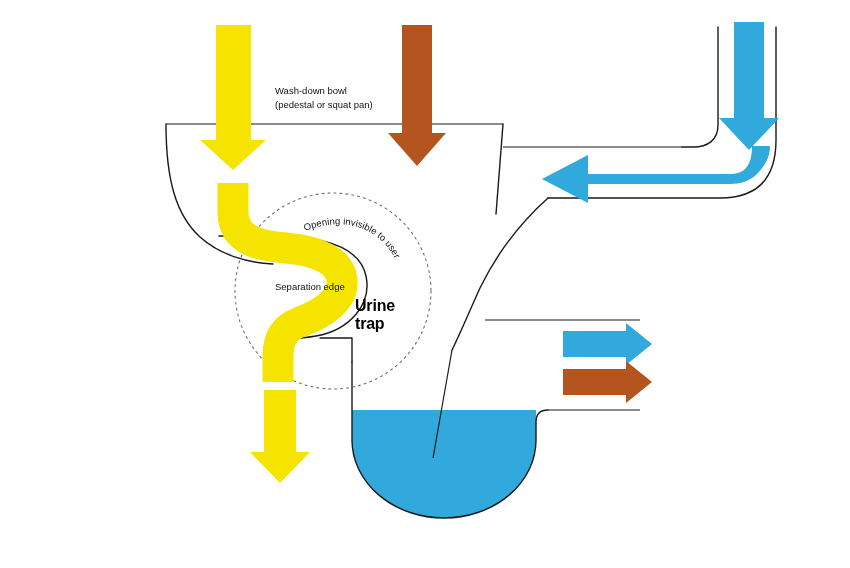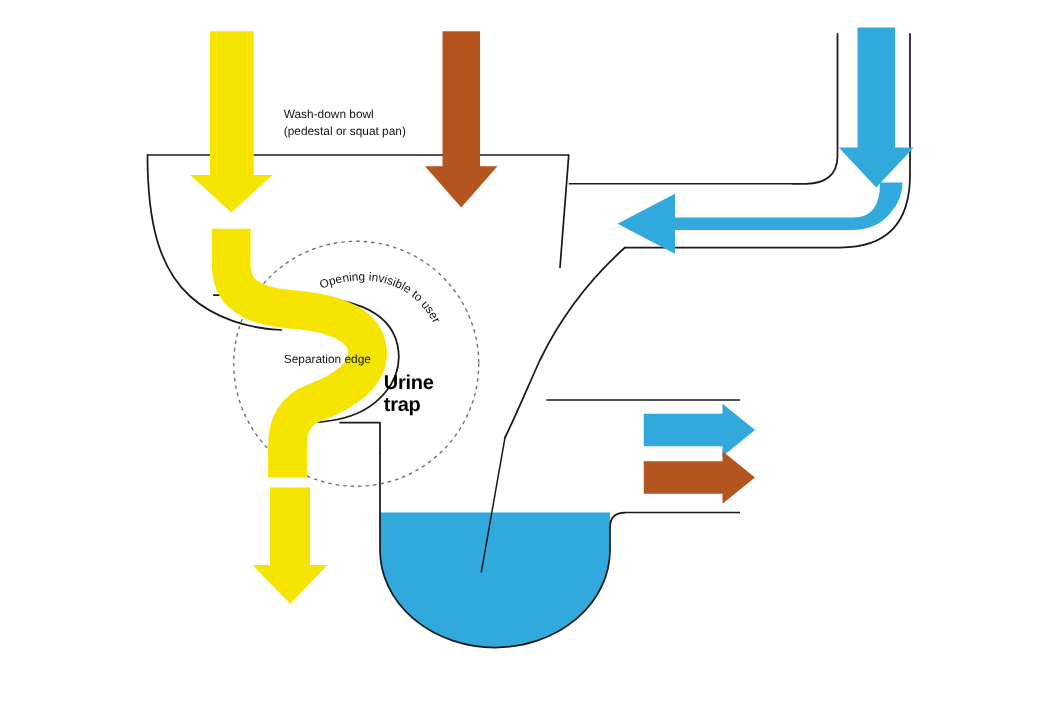--- a/index.html
+++ b/index.html
@@ -13,20 +13,21 @@
     height: 568px;
     font-family: "Liberation Sans", sans-serif;
     overflow: hidden;
     position: relative;
   }
   #stage {
     position: relative;
     width: 717px;
     height: 568px;
     background: #ef4444;
+    margin-left: 48px;
   }
   #diagram {
     display: block;
     width: 850px;
     height: 568px;
   }
   .outline {
     fill: none;
     stroke: #1a1a1a;
     stroke-width: 1.4;

